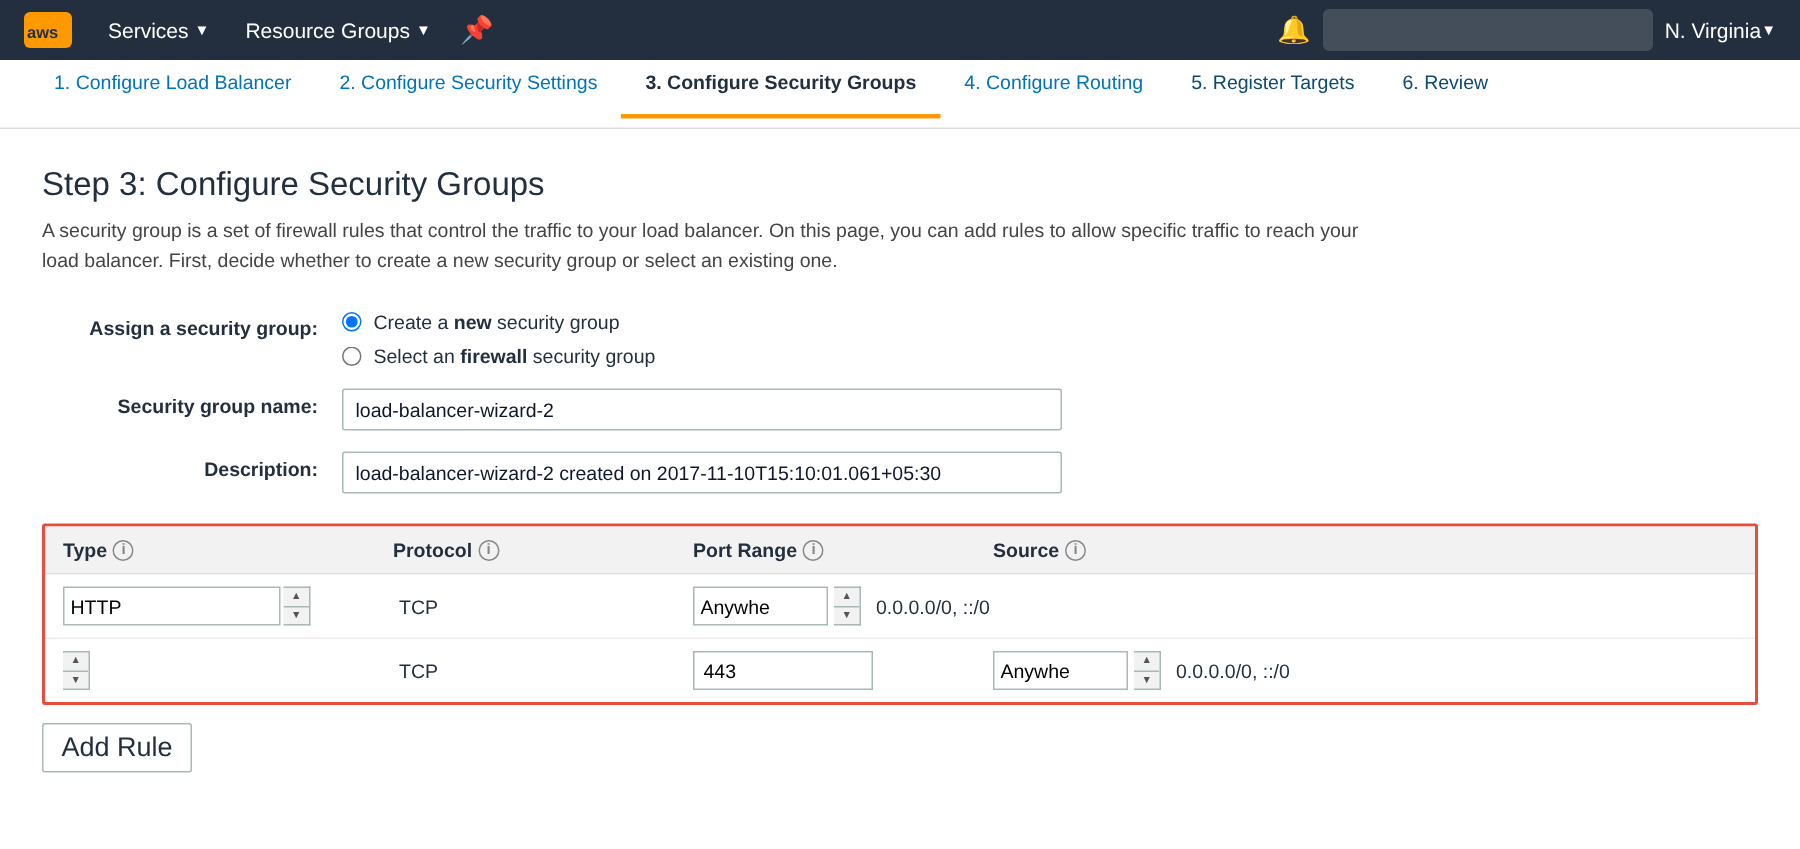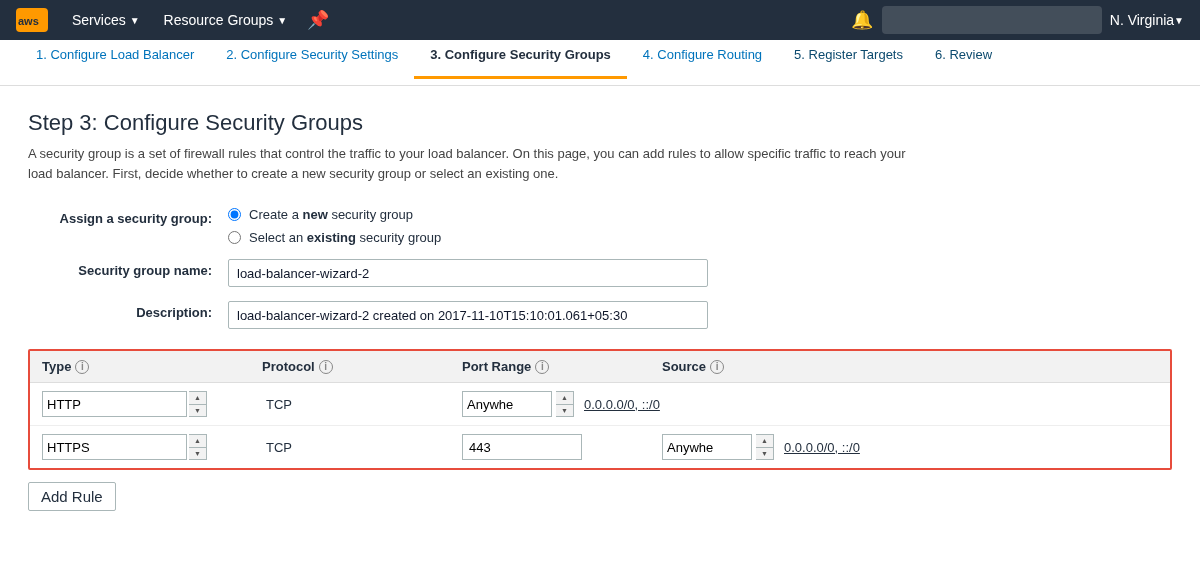--- a/index.html
+++ b/index.html
@@ -270,31 +270,30 @@
       cursor: pointer;
       height: 26px;
       width: 18px;
       overflow: hidden;
       border-left: none;
     }
     .source-value {
       font-size: 13px;
       color: #232f3e;
       margin-left: 6px;
-      text-decoration: underline;
     }
 
     
     .add-rule-btn {
       margin-top: 12px;
       background: #fff;
       border: 1px solid #aab7b8;
       border-radius: 2px;
       padding: 5px 12px;
-      font-size: 15px;
+      font-size: 18px;
       cursor: pointer;
       color: #232f3e;
     }
   </style>
 </head>
 <body>
 
 <div class="top-nav">
   <div class="aws-logo">
     <div class="aws-logo-box">
@@ -349,21 +348,21 @@
   
   <div class="form-row">
     <div class="form-label">Assign a security group:</div>
     <div class="radio-group">
       <label class="radio-option">
         <input type="radio" name="sg-choice" checked="" style="">
         <span>Create a <strong>new</strong> security group</span>
       </label>
       <label class="radio-option">
         <input type="radio" name="sg-choice" style="">
-        <span>Select an <strong>existing</strong> security group</span>
+        <span>Select an <strong>firewall</strong> security group</span>
       </label>
     </div>
   </div>
 
   
   <div class="form-row">
     <div class="form-label">Security group name:</div>
     <input class="form-input" type="text" value="load-balancer-wizard-2" style="">
   </div>
 
@@ -416,21 +415,20 @@
             <div class="spinner-down">▼</div>
           </div>
           <span class="source-value">0.0.0.0/0, ::/0</span>
         </div>
       </div>
     </div>
 
     <div class="table-data-row">
       <div class="col-type">
         <div class="type-select-wrapper">
-          <input class="type-input" type="text" value="HTTPS" style="">
           <div class="spinner-btn">
             <div class="spinner-up">▲</div>
             <div class="spinner-down">▼</div>
           </div>
         </div>
       </div>
       <div class="col-protocol">
         <span class="protocol-text">TCP</span>
       </div>
       <div class="col-port">

